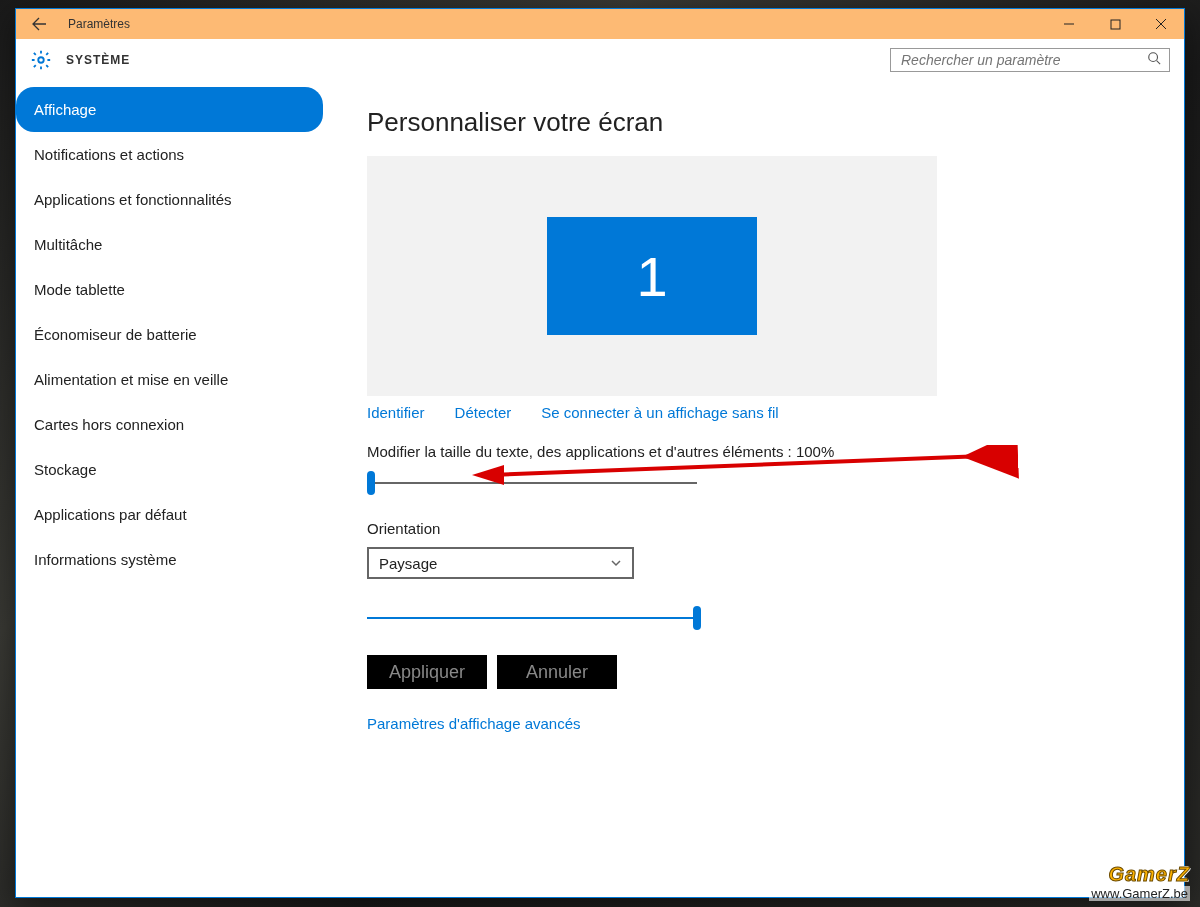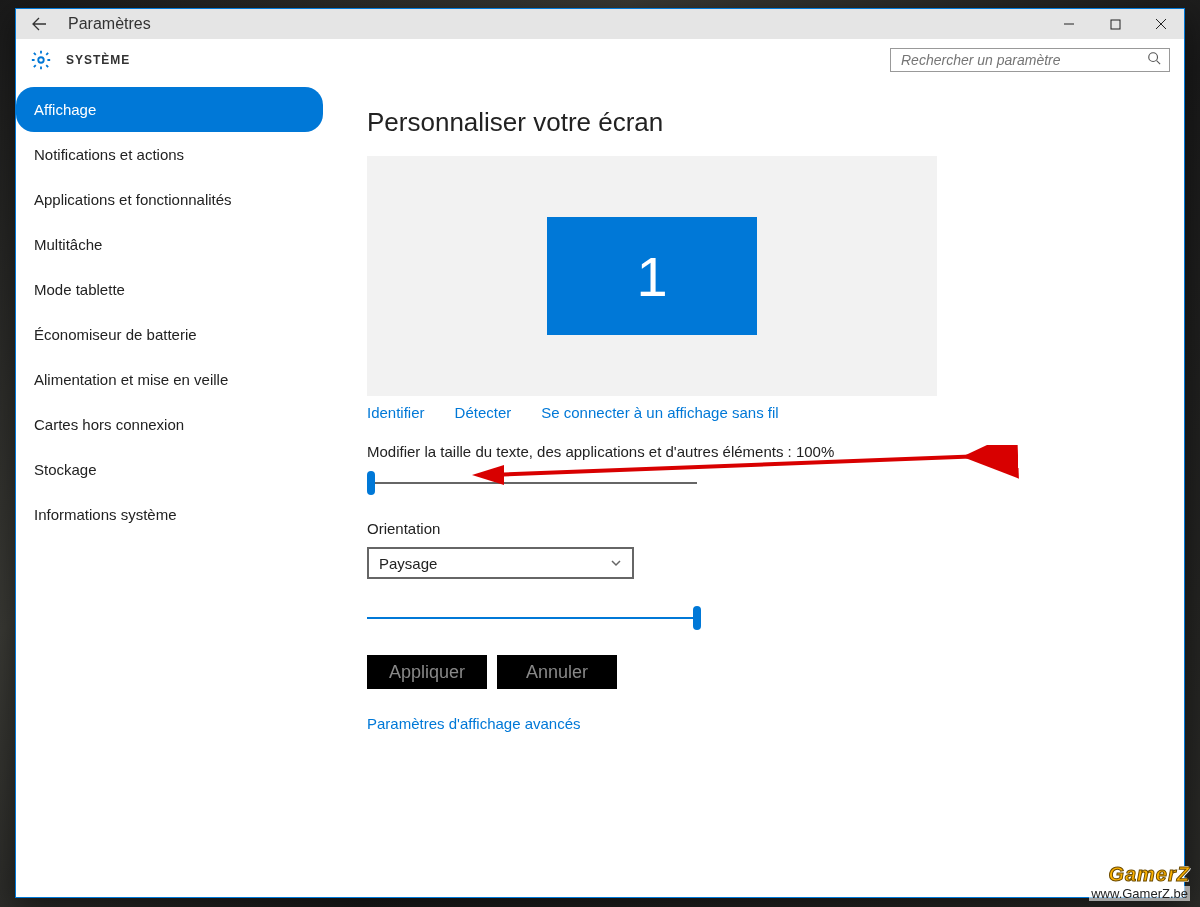--- a/index.html
+++ b/index.html
@@ -24,23 +24,23 @@
     border: 1px solid #0078d7;
     display: flex;
     flex-direction: column;
     box-shadow: 0 8px 30px rgba(0,0,0,.5);
   }
   
   .titlebar {
     height: 30px;
     display: flex;
     align-items: center;
-    font-size: 16px;
+    font-size: 12px;
     color: #333;
-    background: #e5e5e5;
+    background: #fdba74;
   }
   .titlebar .back {
     width: 46px; height: 30px; display:flex;align-items:center;justify-content:center;
     cursor: pointer;
   }
   .titlebar .title { padding-left: 6px; }
   .win-controls { margin-left: auto; display:flex; }
   .win-btn { width:46px; height:30px; display:flex;align-items:center;justify-content:center; cursor:pointer; }
   .win-btn svg { stroke:#222; stroke-width:1; fill:none; }
   
@@ -204,20 +204,21 @@
     <div class="sidebar">
       <div class="side-item active"><span>Affichage</span></div>
       <div class="side-item"><span>Notifications et actions</span></div>
       <div class="side-item"><span>Applications et fonctionnalités</span></div>
       <div class="side-item"><span>Multitâche</span></div>
       <div class="side-item"><span>Mode tablette</span></div>
       <div class="side-item"><span>Économiseur de batterie</span></div>
       <div class="side-item"><span>Alimentation et mise en veille</span></div>
       <div class="side-item"><span>Cartes hors connexion</span></div>
       <div class="side-item"><span>Stockage</span></div>
+      <div class="side-item"><span>Applications par défaut</span></div>
       <div class="side-item"><span>Informations système</span></div>
     </div>
 
     <div class="content">
       <h1 class="page-h1">Personnaliser votre écran</h1>
 
       <div class="display-preview">
         <div class="monitor">
           <span>1</span>
         </div>

